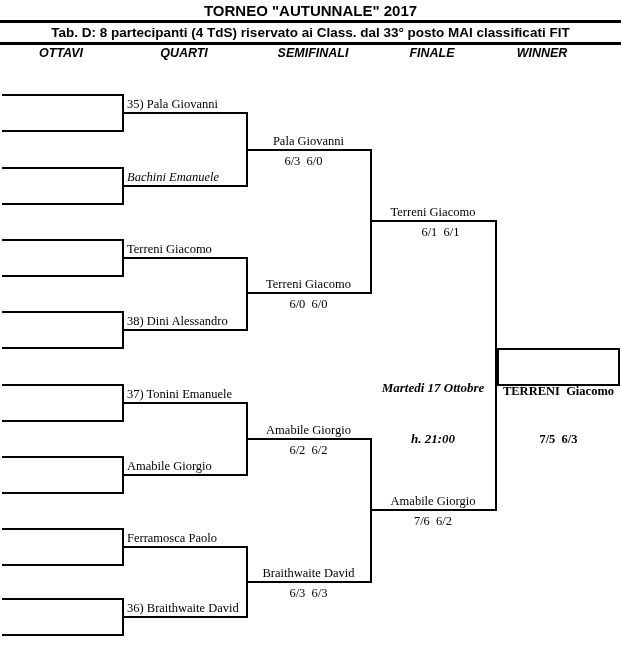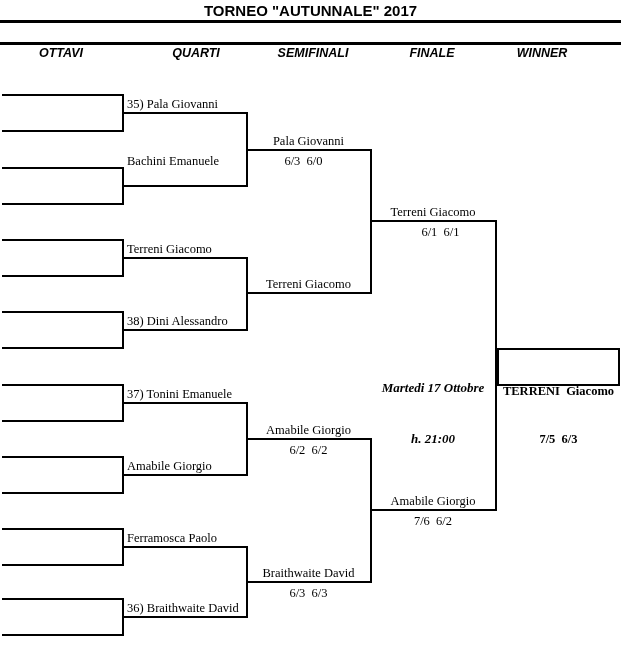--- a/index.html
+++ b/index.html
@@ -19,24 +19,25 @@
             font-weight:bold;font-style:italic;font-size:13px;line-height:17px;white-space:pre;}
   .winner-box{position:absolute;left:497px;top:348px;width:119px;height:33px;border:2px solid #000;
               text-align:center;font-weight:bold;font-size:12.5px;line-height:16px;padding-top:1px;white-space:pre;}
 </style>
 </head>
 <body>
 
 <div class="page" id="stage">
   <div class="title">TORNEO "AUTUNNALE" 2017</div>
   <div class="rule" style="top:20px"></div>
+  <div class="subtitle">Tab. D: 8 partecipanti (4 TdS) riservato ai Class. dal 33° posto MAI classificati FIT</div>
   <div class="rule" style="top:42px"></div>
 
   <div class="colhead" style="left:61px">OTTAVI</div>
-  <div class="colhead" style="left:196px">QUARTI</div>
+  <div class="colhead" style="left:184px">QUARTI</div>
   <div class="colhead" style="left:313px">SEMIFINALI</div>
   <div class="colhead" style="left:432px">FINALE</div>
   <div class="colhead" style="left:542px">WINNER</div>
 
   <div class="schedule">
     <div>Martedi 17 Ottobre</div>
     <div>h. 21:00</div>
   </div>
 
   <div class="winner-box">
@@ -45,21 +46,21 @@
   </div>
 <div class="bline" style="left: 2px; top: 94px; width: 122px; height: 2px;"></div>
     <div class="bline" style="left: 2px; top: 130px; width: 122px; height: 2px;"></div>
     <div class="bline" style="left: 122px; top: 94px; width: 2px; height: 38px;"></div>
     <div class="bline" style="left: 122px; top: 112px; width: 125px; height: 2px;"></div>
     <div class="qname" style="left: 127px; top: 97px;">35) Pala Giovanni</div>
     <div class="bline" style="left: 2px; top: 167px; width: 122px; height: 2px;"></div>
     <div class="bline" style="left: 2px; top: 203px; width: 122px; height: 2px;"></div>
     <div class="bline" style="left: 122px; top: 167px; width: 2px; height: 38px;"></div>
     <div class="bline" style="left: 122px; top: 185px; width: 125px; height: 2px;"></div>
-    <div class="qname" style="left: 127px; top: 154px;">Bachini Emanuele</div>
+    <div class="qname" style="left: 127px; top: 170px; font-style: italic;">Bachini Emanuele</div>
     <div class="bline" style="left: 2px; top: 239px; width: 122px; height: 2px;"></div>
     <div class="bline" style="left: 2px; top: 275px; width: 122px; height: 2px;"></div>
     <div class="bline" style="left: 122px; top: 239px; width: 2px; height: 38px;"></div>
     <div class="bline" style="left: 122px; top: 257px; width: 125px; height: 2px;"></div>
     <div class="qname" style="left: 127px; top: 242px;">Terreni Giacomo</div>
     <div class="bline" style="left: 2px; top: 311px; width: 122px; height: 2px;"></div>
     <div class="bline" style="left: 2px; top: 347px; width: 122px; height: 2px;"></div>
     <div class="bline" style="left: 122px; top: 311px; width: 2px; height: 38px;"></div>
     <div class="bline" style="left: 122px; top: 329px; width: 125px; height: 2px;"></div>
     <div class="qname" style="left: 127px; top: 314px;">38) Dini Alessandro</div>
@@ -83,20 +84,21 @@
     <div class="bline" style="left: 122px; top: 598px; width: 2px; height: 38px;"></div>
     <div class="bline" style="left: 122px; top: 616px; width: 125px; height: 2px;"></div>
     <div class="qname" style="left: 127px; top: 601px;">36) Braithwaite David</div>
     <div class="bline" style="left: 246px; top: 112px; width: 2px; height: 75px;"></div>
     <div class="bline" style="left: 246px; top: 149px; width: 125px; height: 2px;"></div>
     <div class="cname" style="left: 246px; top: 134px; width: 125px;">Pala Giovanni</div>
     <div class="cname" style="left: 246px; top: 154px; width: 115px;">6/3  6/0</div>
     <div class="bline" style="left: 246px; top: 257px; width: 2px; height: 74px;"></div>
     <div class="bline" style="left: 246px; top: 292px; width: 125px; height: 2px;"></div>
     <div class="cname" style="left: 246px; top: 277px; width: 125px;">Terreni Giacomo</div>
+    <div class="cname" style="left: 246px; top: 297px; width: 125px;">6/0  6/0</div>
     <div class="bline" style="left: 246px; top: 402px; width: 2px; height: 74px;"></div>
     <div class="bline" style="left: 246px; top: 438px; width: 125px; height: 2px;"></div>
     <div class="cname" style="left: 246px; top: 423px; width: 125px;">Amabile Giorgio</div>
     <div class="cname" style="left: 246px; top: 443px; width: 125px;">6/2  6/2</div>
     <div class="bline" style="left: 246px; top: 546px; width: 2px; height: 72px;"></div>
     <div class="bline" style="left: 246px; top: 581px; width: 125px; height: 2px;"></div>
     <div class="cname" style="left: 246px; top: 566px; width: 125px;">Braithwaite David</div>
     <div class="cname" style="left: 246px; top: 586px; width: 125px;">6/3  6/3</div>
     <div class="bline" style="left: 370px; top: 149px; width: 2px; height: 145px;"></div>
     <div class="bline" style="left: 370px; top: 220px; width: 126px; height: 2px;"></div>

